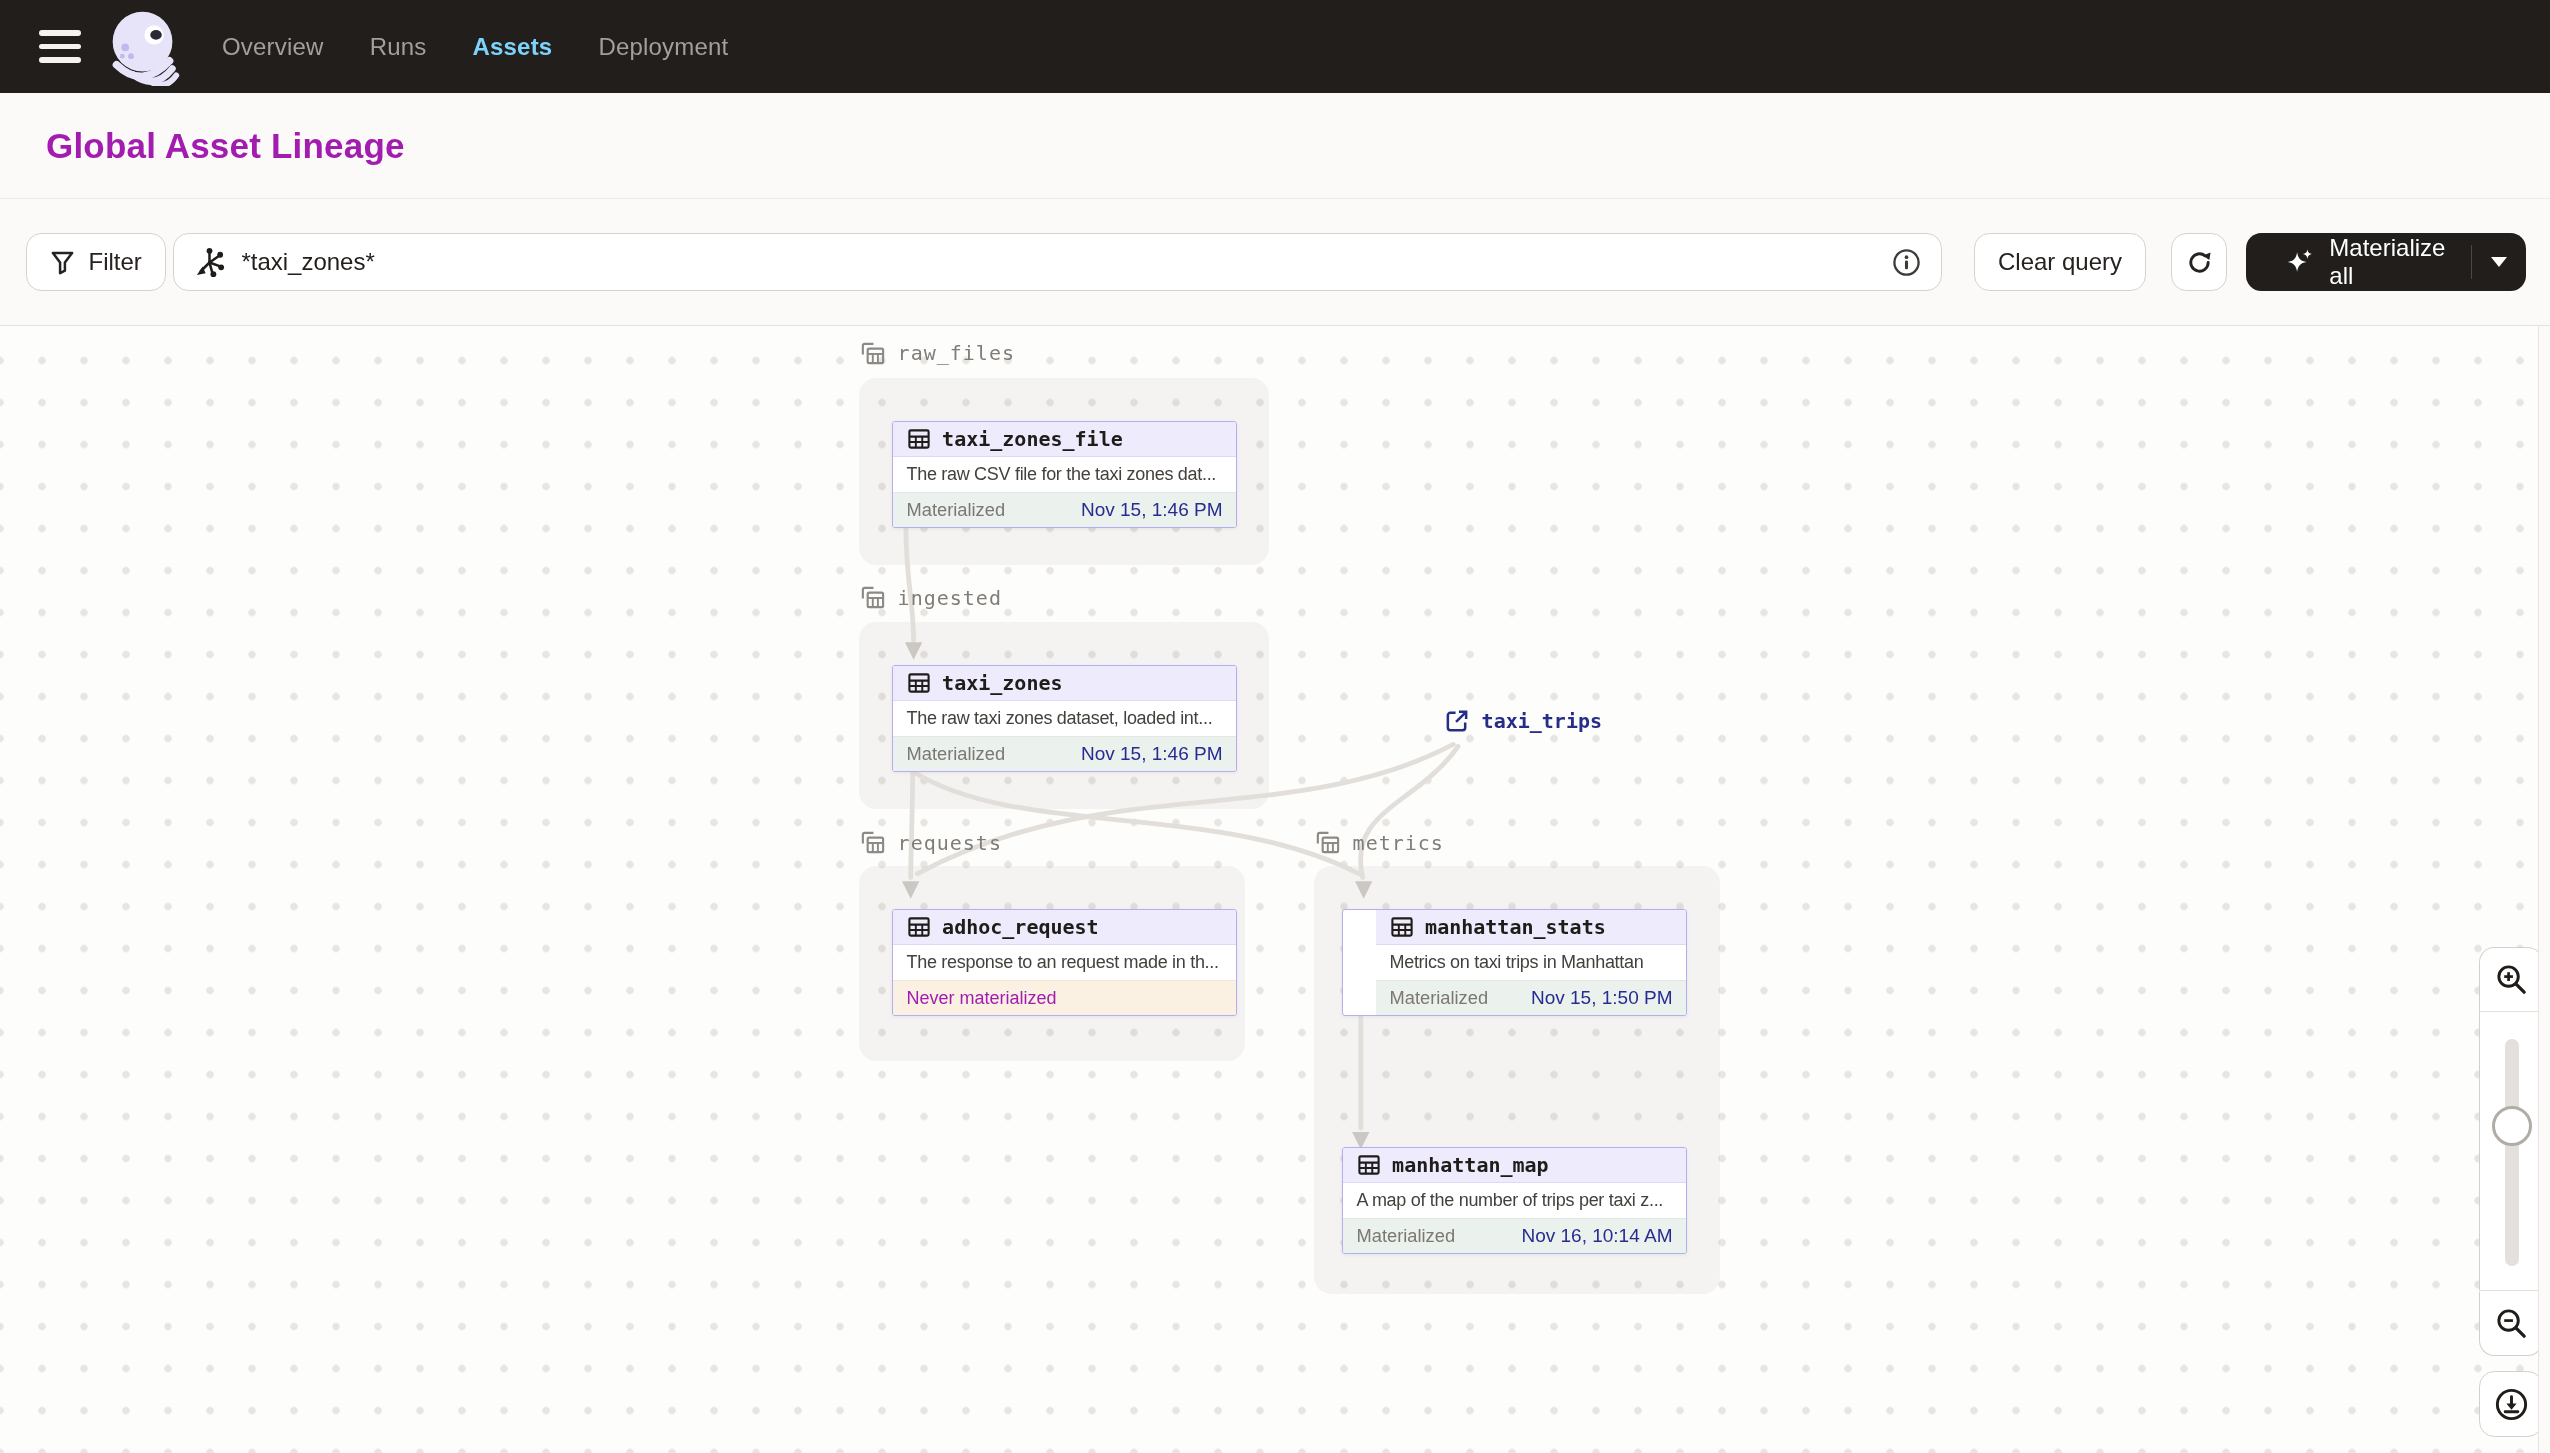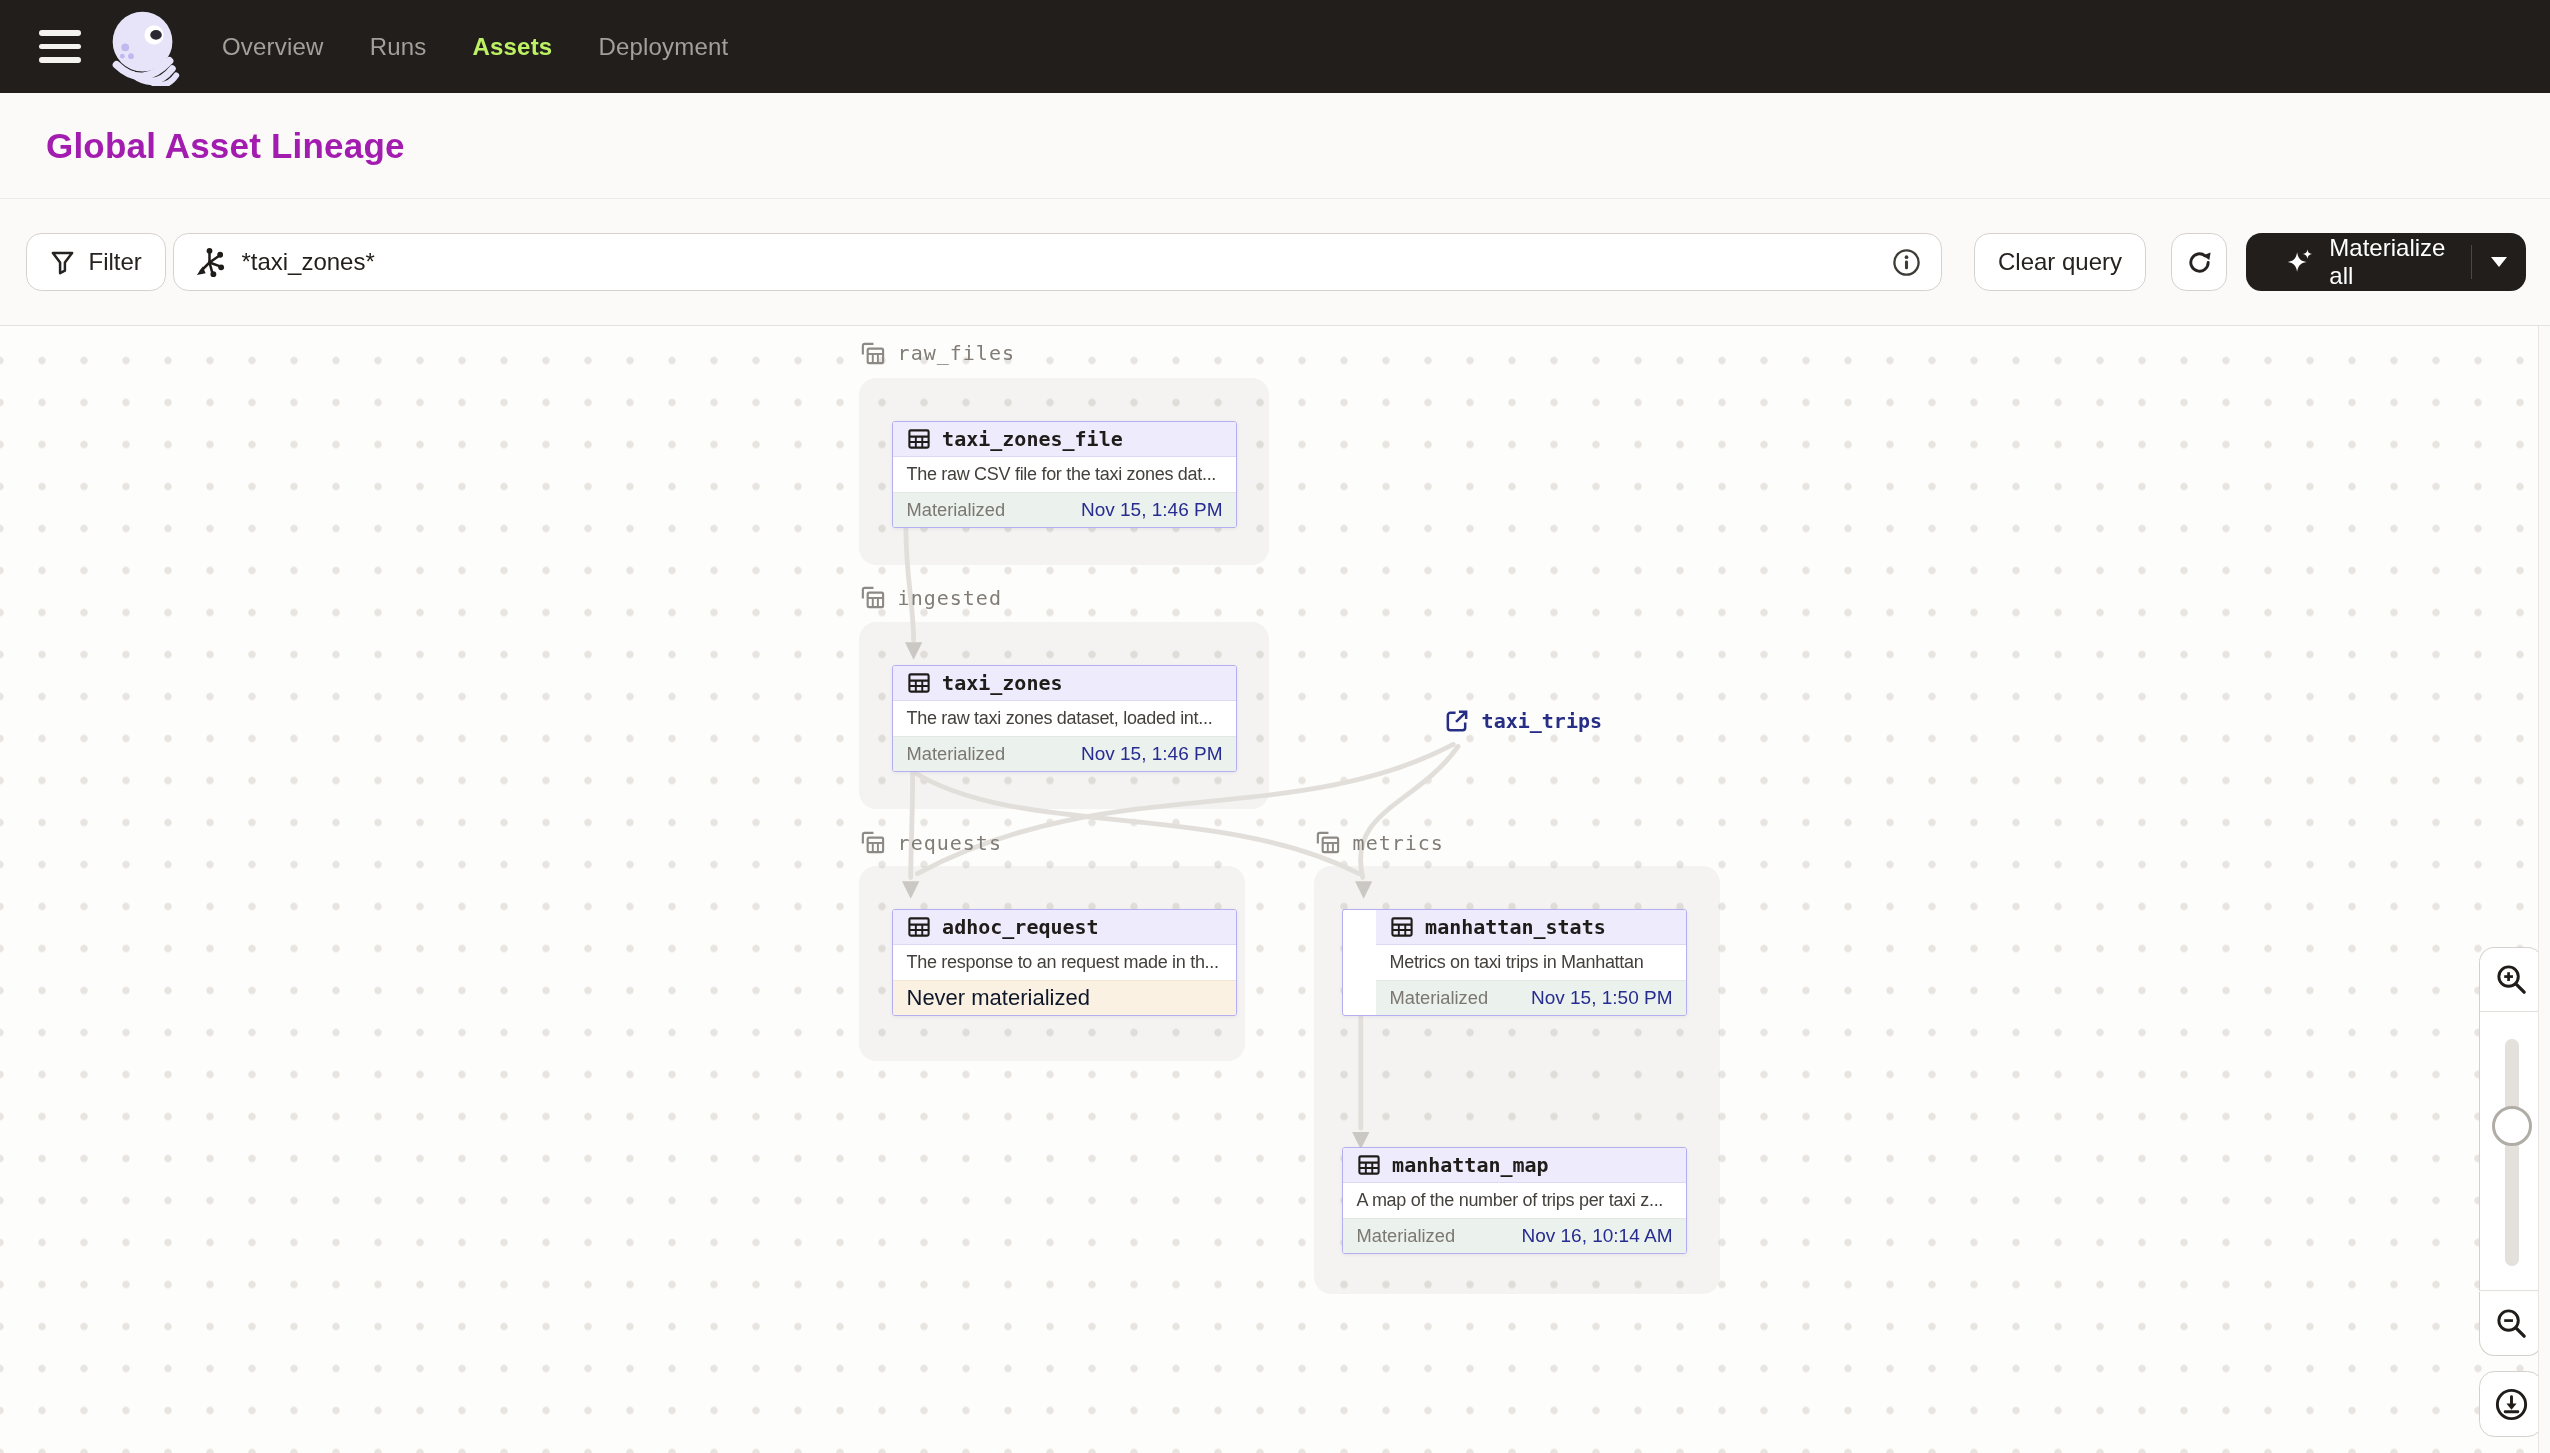--- a/index.html
+++ b/index.html
@@ -8,21 +8,21 @@
 
   
   .topnav { position:relative; width:100%; height:93px; background:#211e1b;
     display:flex; align-items:center; }
   .hamburger { width:42px; height:33px; margin-left:39px; display:flex; flex-direction:column;
     justify-content:space-between; cursor:pointer; }
   .hamburger span { display:block; height:5.8px; border-radius:2.9px; background:#f5f3f0; }
   .logo { margin-left:23px; width:79px; height:79px; }
   .navlinks { display:flex; align-items:center; margin-left:39px; gap:46px; }
   .navlink { font-size:24px; color:#a39f99; font-weight:500; cursor:pointer; letter-spacing:0.2px; }
-  .navlink.active { color:#bef264; font-weight:700; }
+  .navlink.active { color:#7dd3fc; font-weight:700; }
   .nav-right { position:absolute; right:39px; top:0; height:93px; display:flex; align-items:center; gap:44px; }
   .searchpill { width:321px; height:54px; border-radius:27px; background:#3a3733; display:flex;
     align-items:center; position:relative; cursor:text; }
   .search-circle { width:54px; height:54px; border-radius:50%; background:#29261f;
     display:flex; align-items:center; justify-content:center; flex:0 0 auto; }
   .searchpill input { background:transparent; border:none; outline:none; color:#e8e6e2;
     font-size:24px; margin-left:17.3px; width:164px; font-family:"Liberation Sans",sans-serif; }
   .searchpill input::placeholder { color:#b2aea8; }
   .slash-badge { position:absolute; right:25px; top:8.7px; width:35px; height:37px; border-radius:7.7px;
     background:#5b625a; color:#eceae6; font-size:23px; display:flex; align-items:center; justify-content:center; }
@@ -71,21 +71,21 @@
   .an-header { height:35px; background:#edebfc; display:flex; align-items:center; gap:11.6px;
     padding:0 13.5px; border-bottom:1px solid #ddd8f6; }
   .an-name { font-family:"DejaVu Sans Mono",monospace; font-weight:bold; font-size:20px; color:#1f1c19; }
   .an-desc { height:35px; display:flex; align-items:center; padding:0 13.5px; font-size:18px;
     letter-spacing:-0.3px; color:#44413c; white-space:nowrap; overflow:hidden; background:#fff; }
   .an-status { height:35px; display:flex; align-items:center; justify-content:space-between;
     padding:0 13.5px; background:#ebf1ed; border-top:1px solid #e2e7e2; }
   .an-status .slabel { font-size:18.3px; color:#7b7771; }
   .an-status .stime { font-size:19px; color:#272c90; }
   .an-status.never { background:#faf1e3; border-top:1px solid #f0e6d4; justify-content:flex-start; }
-  .an-status.never .slabel { color:#0f172a; font-size:22px; }
+  .an-status.never .slabel { color:#a21caf; font-size:18px; }
 
   .external-asset { position:absolute; display:flex; align-items:center; gap:11.6px; z-index:3; cursor:pointer; }
   .external-asset .ename { font-family:"DejaVu Sans Mono",monospace; font-weight:bold; font-size:20px; color:#262e85; }
 
   
   .zoombtn { position:absolute; left:2479px; width:64px; background:#fff; border:1.4px solid #d4d1cc;
     display:flex; align-items:center; justify-content:center; cursor:pointer; z-index:5; }
   .z-in  { top:947px;  height:64px; border-radius:15.4px 15.4px 0 0; border-bottom:none; }
   .z-out { top:1292px; height:64px; border-radius:0 0 15.4px 15.4px; border-top:none; }
   .z-dl  { top:1371px; height:66px; border-radius:15.4px; }

